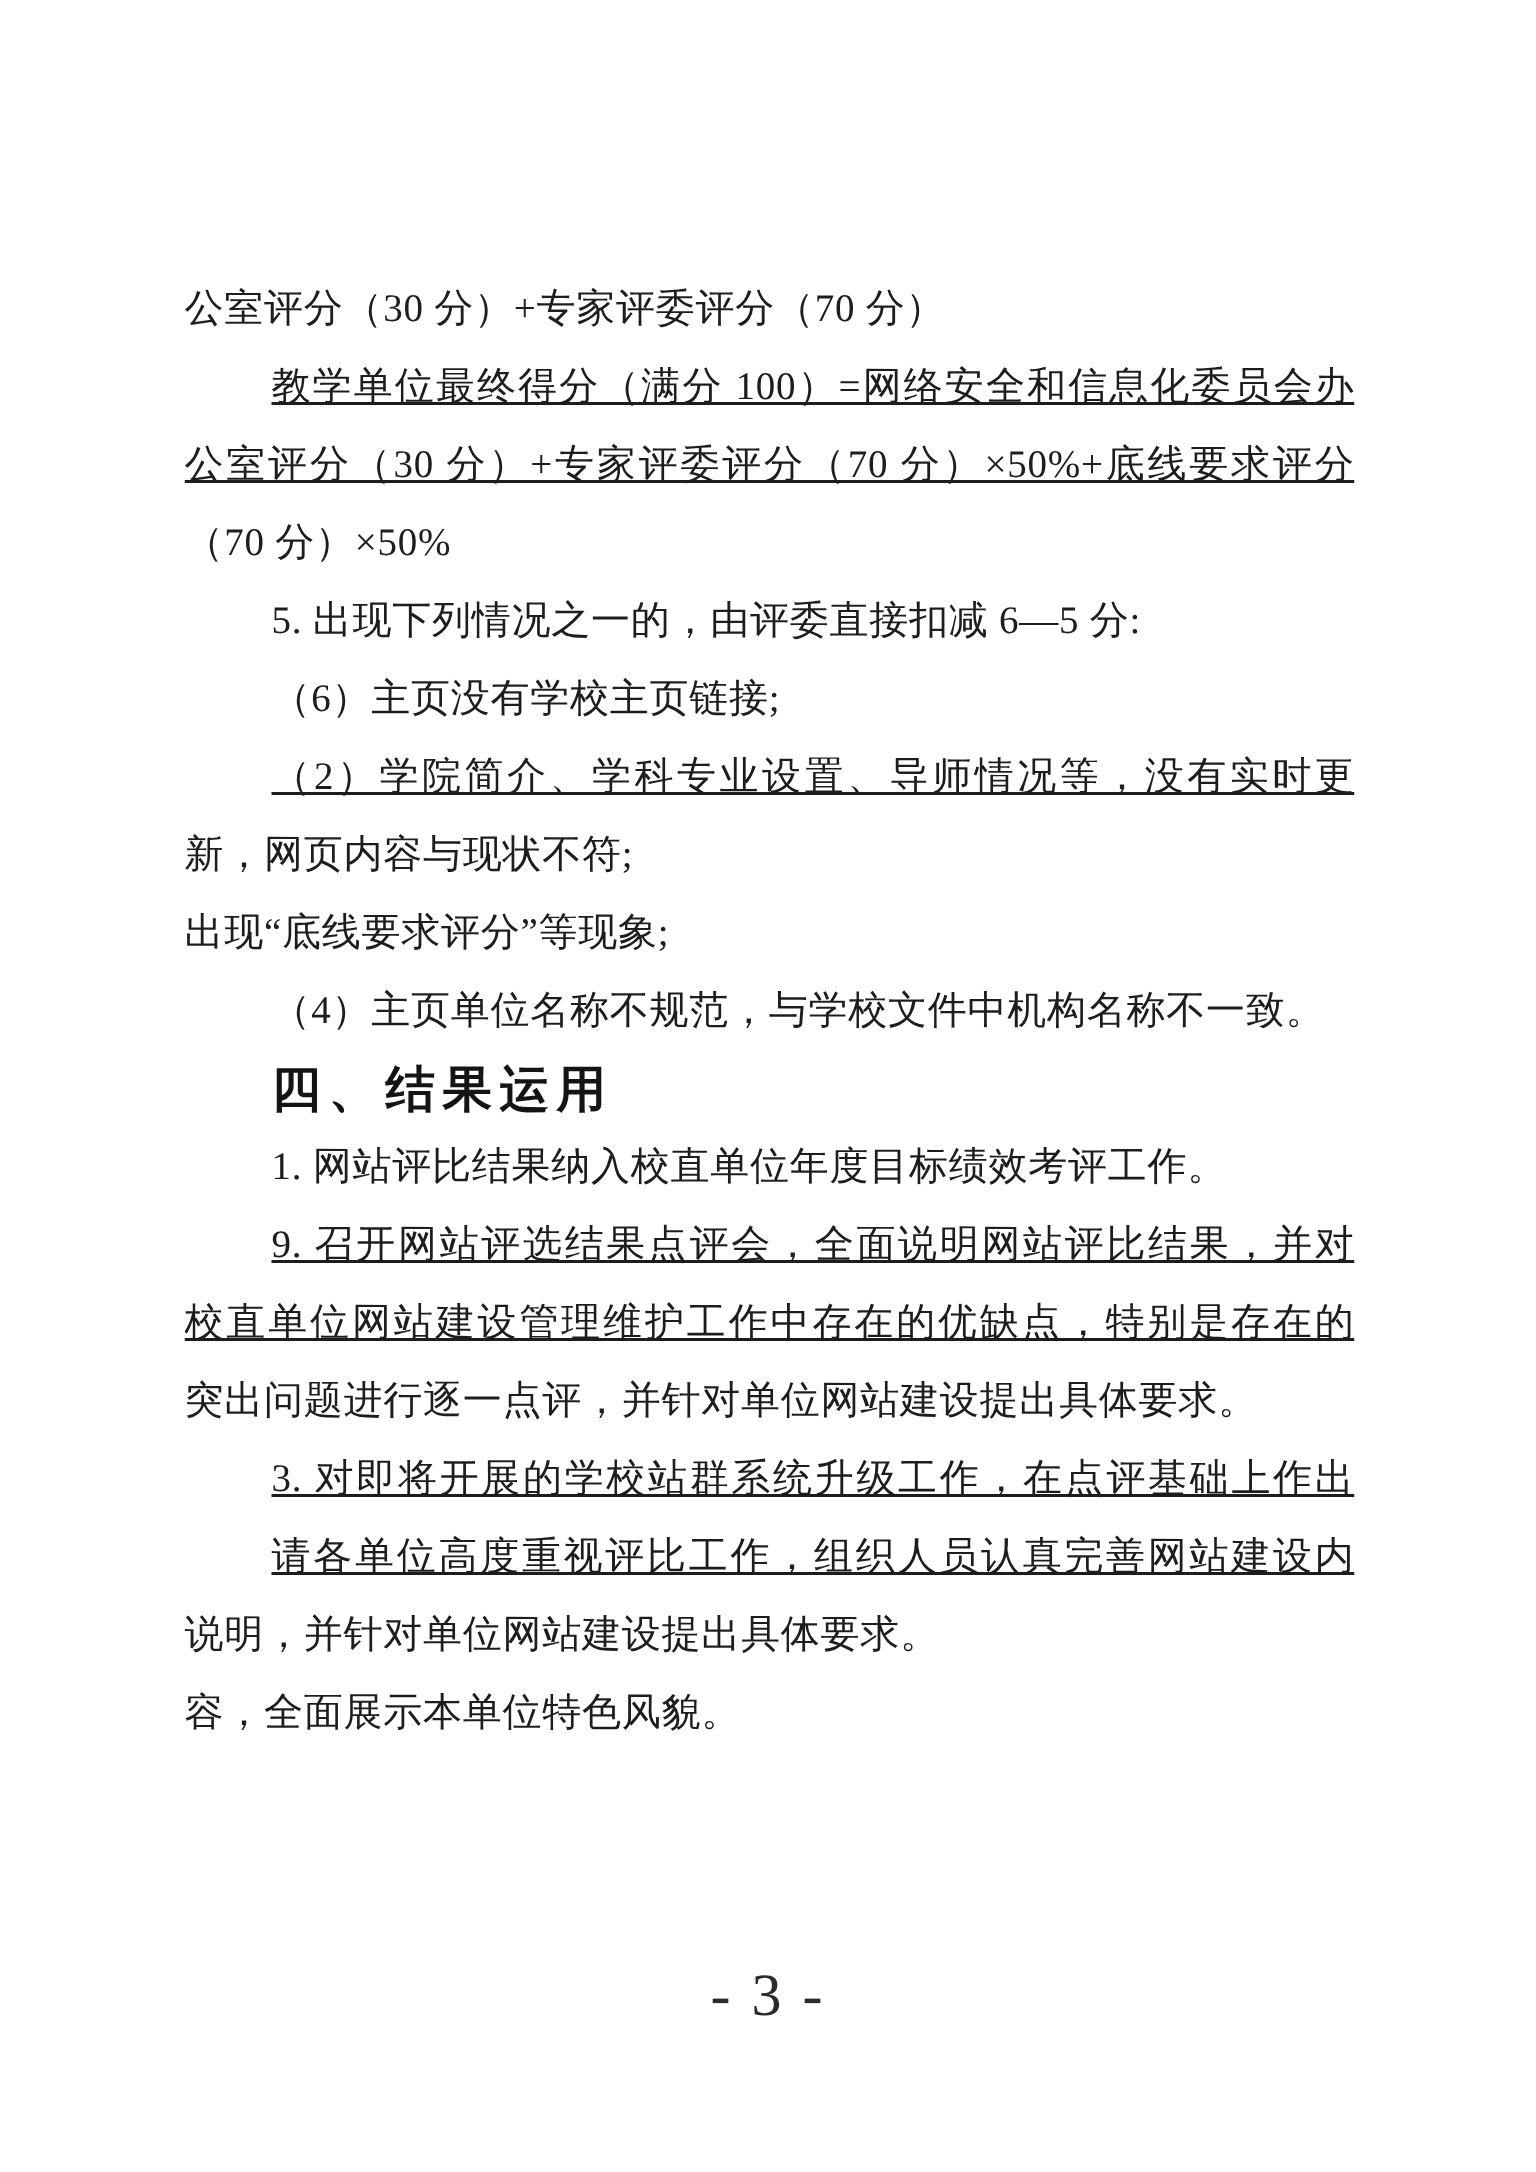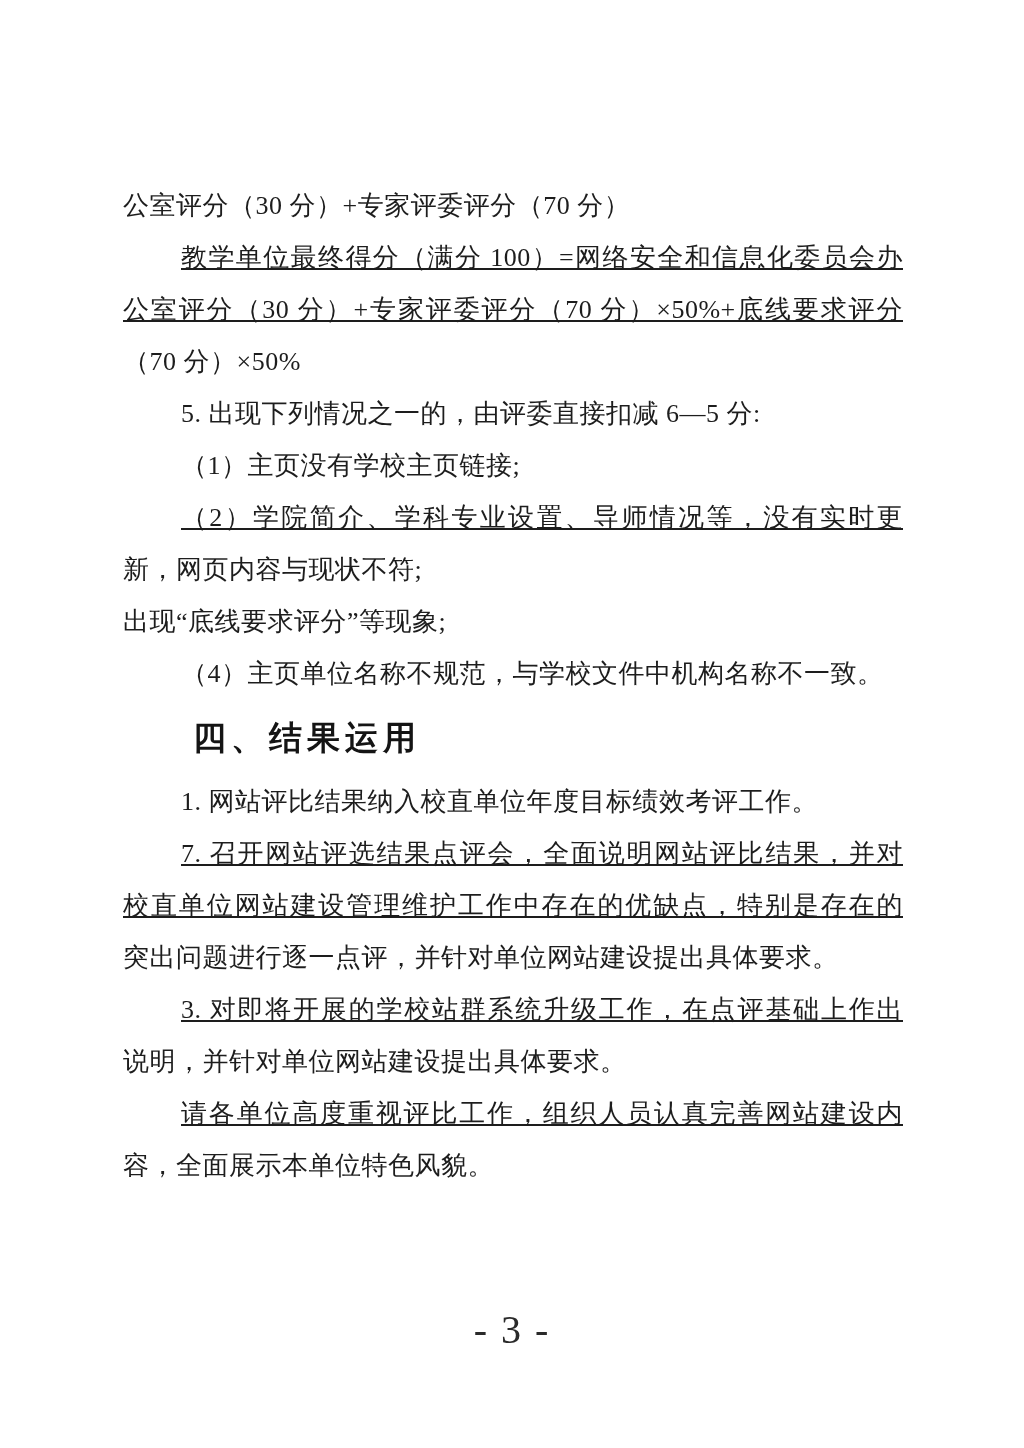--- a/index.html
+++ b/index.html
@@ -33,21 +33,21 @@
     white-space: nowrap;
   }
   .indent { text-indent: 58px; }
   .j {
     white-space: normal;
     text-align: justify;
     text-align-last: justify;
     text-decoration: underline;
   }
   .heading {
-    margin: 12px;
+    margin: 0;
     font-family: "Liberation Sans", "DejaVu Sans", sans-serif;
     font-weight: 700;
     font-size: 33px;
     letter-spacing: 5px;
     color: #141414;
   }
   .footer {
     position: absolute;
     left: 0;
     top: 1308px;
@@ -63,29 +63,29 @@
 </head>
 <body>
 
 <div class="page">
   <div class="doc">
     <div class="line">公室评分（30 分）+专家评委评分（70 分）</div>
     <div class="line indent j">教学单位最终得分（满分 100）=网络安全和信息化委员会办</div>
     <div class="line j">公室评分（30 分）+专家评委评分（70 分）×50%+底线要求评分</div>
     <div class="line">（70 分）×50%</div>
     <div class="line indent">5. 出现下列情况之一的，由评委直接扣减 6—5 分:</div>
-    <div class="line indent">（1）主页没有学校主页链接;</div>
+    <div class="line indent">（6）主页没有学校主页链接;</div>
     <div class="line indent j">（2）学院简介、学科专业设置、导师情况等，没有实时更</div>
     <div class="line">新，网页内容与现状不符;</div>
     <div class="line">出现“底线要求评分”等现象;</div>
     <div class="line indent">（4）主页单位名称不规范，与学校文件中机构名称不一致。</div>
     <h2 class="line indent heading">四、结果运用</h2>
     <div class="line indent">1. 网站评比结果纳入校直单位年度目标绩效考评工作。</div>
-    <div class="line indent j">7. 召开网站评选结果点评会，全面说明网站评比结果，并对</div>
+    <div class="line indent j">9. 召开网站评选结果点评会，全面说明网站评比结果，并对</div>
     <div class="line j">校直单位网站建设管理维护工作中存在的优缺点，特别是存在的</div>
     <div class="line">突出问题进行逐一点评，并针对单位网站建设提出具体要求。</div>
     <div class="line indent j">3. 对即将开展的学校站群系统升级工作，在点评基础上作出</div>
+    <div class="line indent j">请各单位高度重视评比工作，组织人员认真完善网站建设内</div>
     <div class="line">说明，并针对单位网站建设提出具体要求。</div>
-    <div class="line indent j">请各单位高度重视评比工作，组织人员认真完善网站建设内</div>
     <div class="line">容，全面展示本单位特色风貌。</div>
   </div>
   <div class="footer">- 3 -</div>
 </div>
 
 </body></html>

